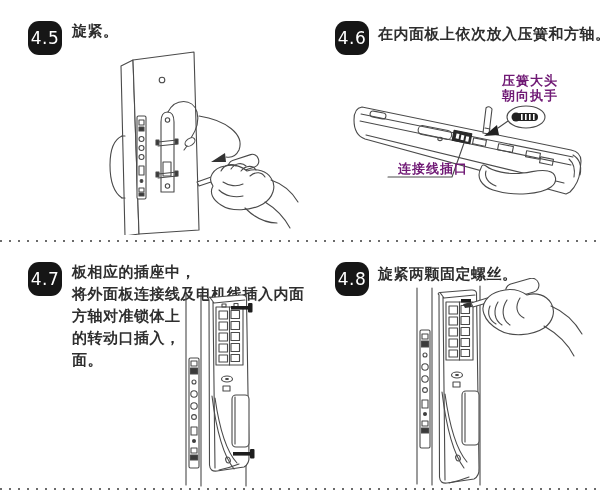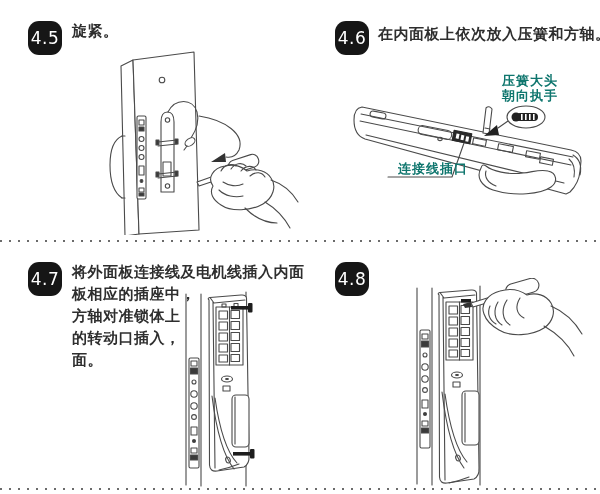--- a/index.html
+++ b/index.html
@@ -9,21 +9,21 @@
   }
   .badge{
     position:absolute;width:34px;height:34px;background:#161616;color:#fff;
     display:flex;align-items:center;justify-content:center;
     font-size:17px;font-weight:normal;letter-spacing:0.5px;border-radius:11px;
   }
   .step-text{position:absolute;font-size:15px;line-height:22px;font-weight:bold;color:#2e2e2e;letter-spacing:0.5px;white-space:nowrap;}
   .divider{position:absolute;left:0;width:600px;height:2px;
     background-image:repeating-linear-gradient(90deg,#6b6b6b 0 2px,transparent 2px 9px);}
   .illus{position:absolute;}
-  .small-label{position:absolute;font-size:13px;line-height:14.5px;font-weight:bold;color:#0f766e;letter-spacing:1px;white-space:nowrap;}
+  .small-label{position:absolute;font-size:13px;line-height:14.5px;font-weight:bold;color:#701a75;letter-spacing:1px;white-space:nowrap;}
   .callout{text-align:center;}
   svg{display:block;}
 </style>
 </head>
 <body>
 
 <div id="page">
 
   <div class="badge" style="left:28px;top:21px;">4.5</div>
   <div class="step-text" style="left:72px;top:20px;">
@@ -139,22 +139,22 @@
     </g>
   </svg>
 
   <div class="small-label" style="left:398px;top:162px;">连接线插口</div>
 
   <div class="divider" style="top:240px;"></div>
   <div class="divider" style="top:488px;"></div>
 
   <div class="badge" style="left:28px;top:262px;">4.7</div>
   <div class="step-text" style="left:72px;top:261px;">
+    <div>板相应的插座中，</div>
     <div>将外面板连接线及电机线插入内面</div>
-    <div>板相应的插座中，</div>
     <div>方轴对准锁体上</div>
     <div>的转动口插入，</div>
     <div>面。</div>
   </div>
 
   <svg class="illus" style="left:175px;top:288px;" width="150" height="200" viewBox="0 0 150 200">
     <g stroke="#4a4a4a" stroke-width="1.1" fill="none" stroke-linejoin="round" stroke-linecap="round">
 
       <path d="M11,6 V197 M26,6 V198 M71,4 V198"></path>
 
@@ -202,20 +202,23 @@
       <g fill="#1d1d1d" stroke="none">
         <rect x="56" y="18" width="18" height="3.6"></rect>
         <rect x="73" y="15" width="4.5" height="9.5" rx="1"></rect>
         <rect x="58" y="164" width="18" height="3.6"></rect>
         <rect x="75" y="161" width="4.5" height="9.5" rx="1"></rect>
       </g>
     </g>
   </svg>
 
   <div class="badge" style="left:335px;top:262px;">4.8</div>
+  <div class="step-text" style="left:378px;top:263px;">
+    <div>旋紧两颗固定螺丝。</div>
+  </div>
 
   <svg class="illus" style="left:400px;top:278px;" width="200" height="210" viewBox="0 0 200 210">
     <g stroke="#4a4a4a" stroke-width="1.1" fill="none" stroke-linejoin="round" stroke-linecap="round">
 
       <path d="M17,10 V206 M32,10 V207 M80,8 V207"></path>
 
       <rect x="20" y="52" width="10" height="118" rx="1.5" fill="#fff"></rect>
       <rect x="22" y="56" width="6" height="5"></rect>
       <rect x="21.5" y="63" width="7" height="6" fill="#3a3a3a"></rect>
       <circle cx="25" cy="77" r="2"></circle>

